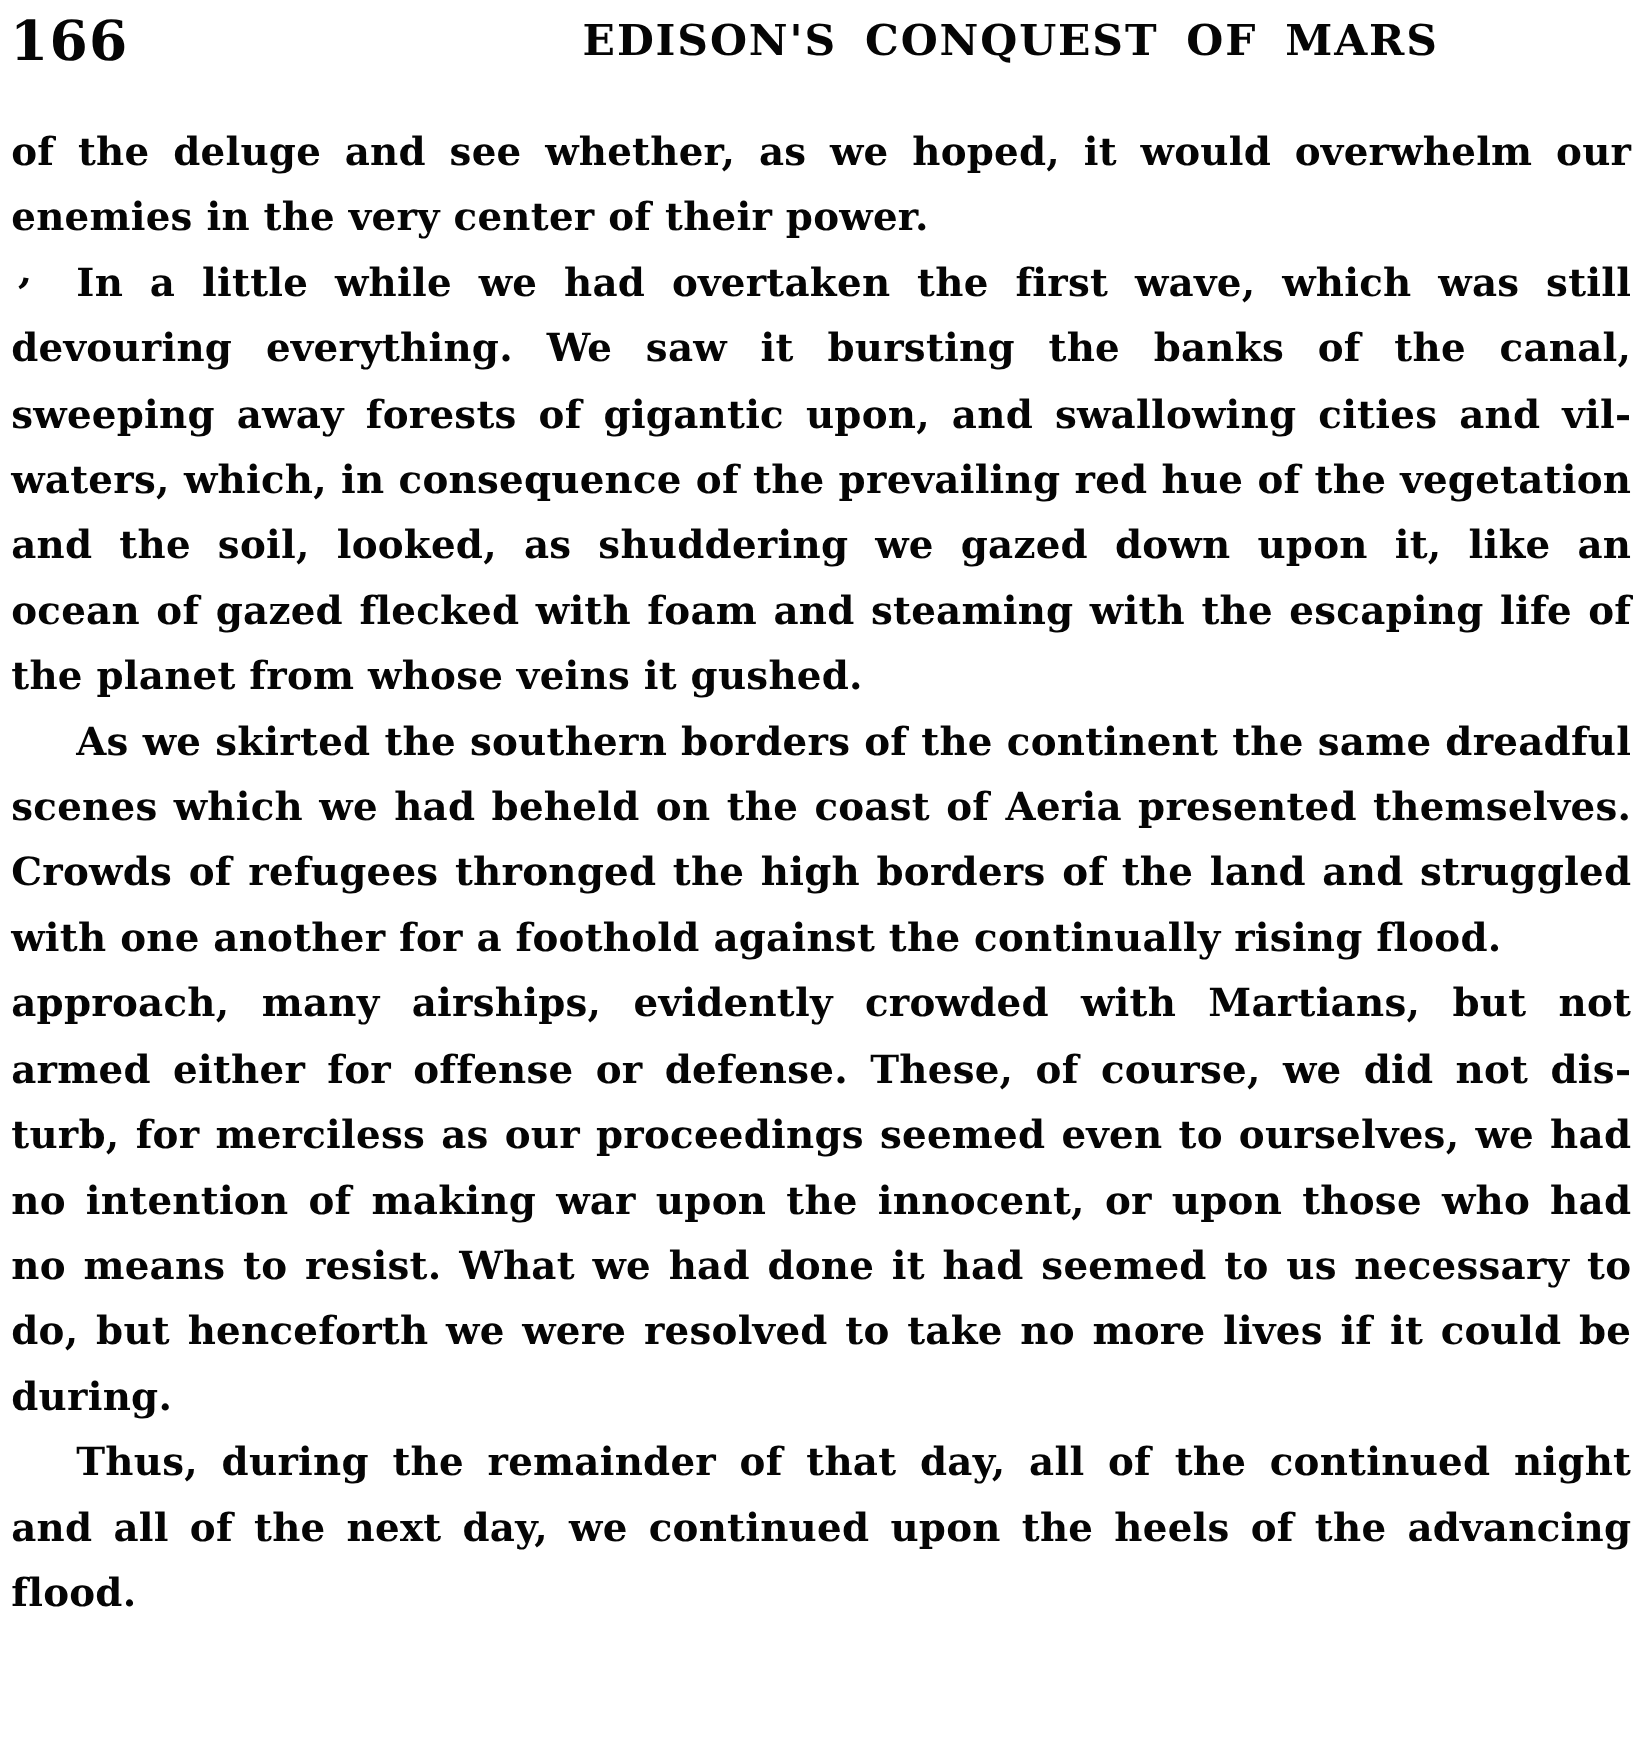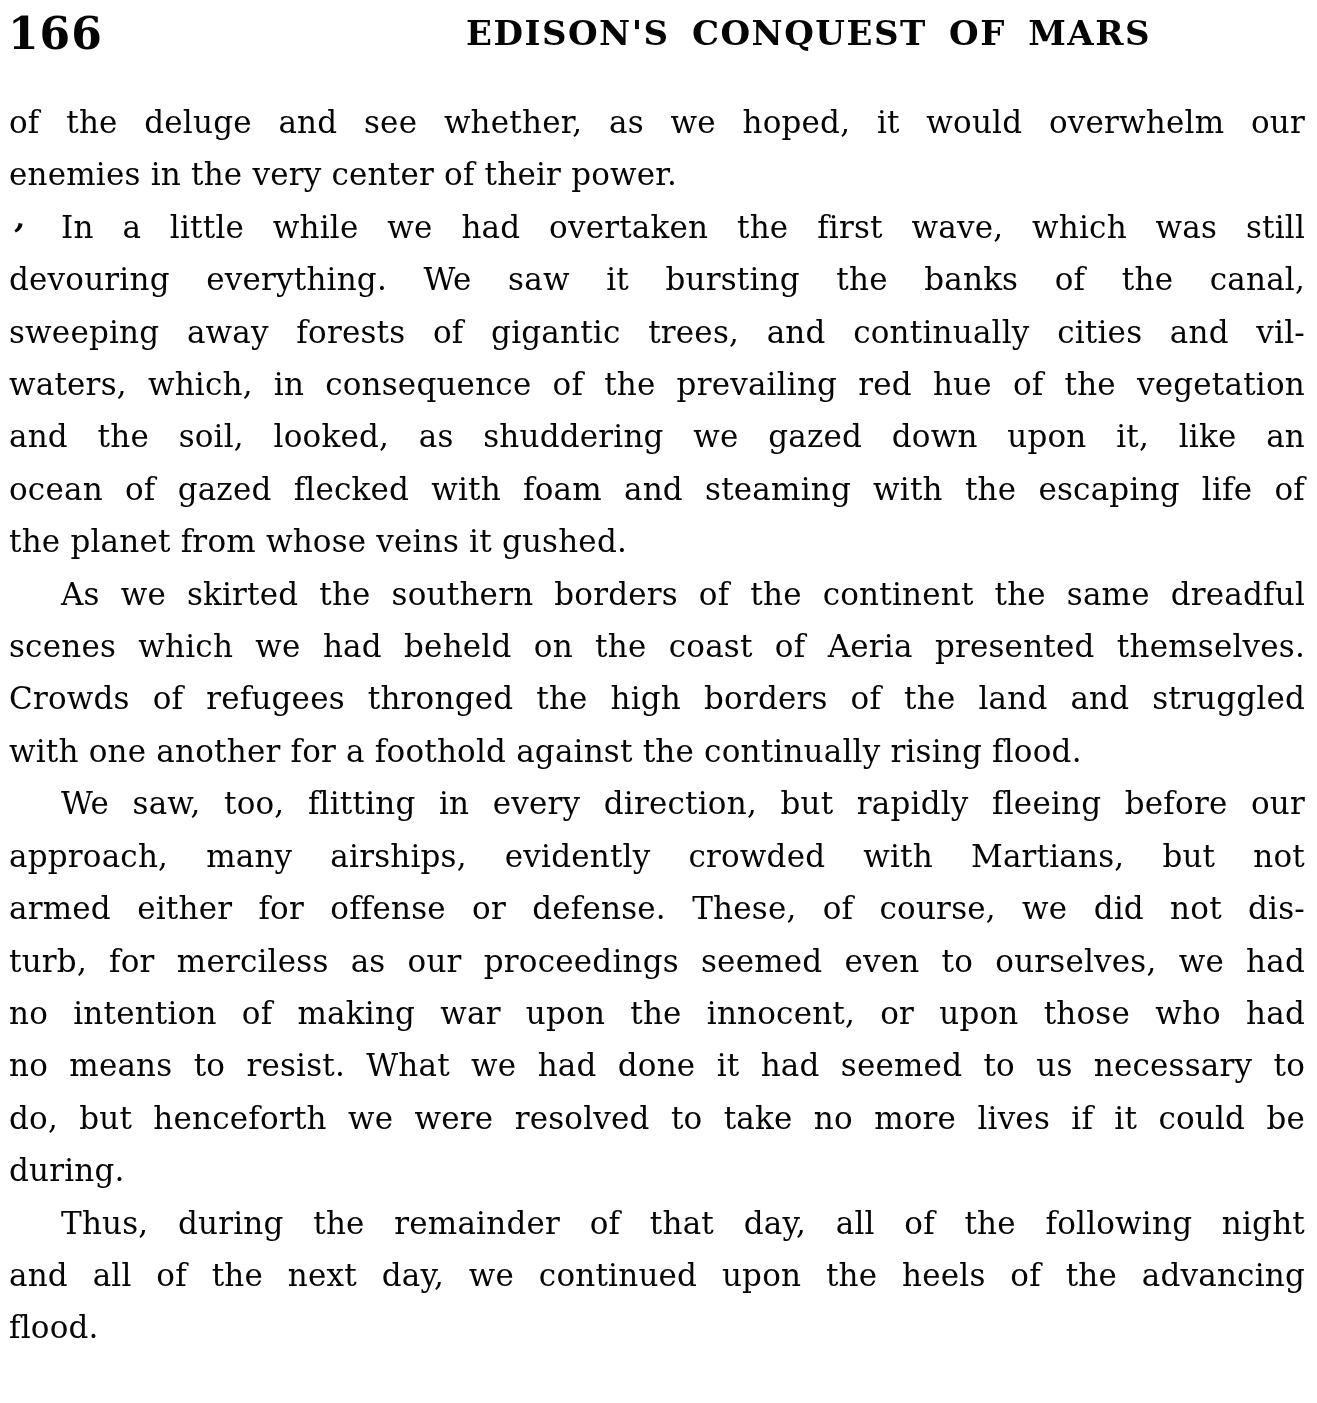--- a/index.html
+++ b/index.html
@@ -47,21 +47,21 @@
   .body-text {
     position: absolute;
     top: 96px;
     left: 9px;
     width: 1296px;
   }
   .paragraph { margin: 0; }
   .line {
     font-size: 31px;
     line-height: 52.4px;
-    font-weight: 400;
+    font-weight: 700;
     text-align: justify;
     text-align-last: justify;
     white-space: normal;
     letter-spacing: 0.2px;
   }
   .line.indent { text-indent: 52px; }
   .line.last {
     text-align: center;
     text-align-last: left;
   }
@@ -74,41 +74,40 @@
   <div class="running-title">EDISON'S CONQUEST OF MARS</div>
   <span class="scan-artifact">,</span>
   <div class="body-text">
       <div class="paragraph">
         <div class="line">of the deluge and see whether, as we hoped, it would overwhelm our</div>
         <div class="line last">enemies in the very center of their power.</div>
       </div>
       <div class="paragraph">
         <div class="line indent">In a little while we had overtaken the first wave, which was still</div>
         <div class="line">devouring everything. We saw it bursting the banks of the canal,</div>
-        <div class="line">sweeping away forests of gigantic trees, and continually cities and vil-</div>
+        <div class="line">sweeping away forests of gigantic upon, and swallowing cities and vil-</div>
         <div class="line">waters, which, in consequence of the prevailing red hue of the vegetation</div>
         <div class="line">and the soil, looked, as shuddering we gazed down upon it, like an</div>
         <div class="line">ocean of gazed flecked with foam and steaming with the escaping life of</div>
         <div class="line last">the planet from whose veins it gushed.</div>
       </div>
       <div class="paragraph">
         <div class="line indent">As we skirted the southern borders of the continent the same dreadful</div>
         <div class="line">scenes which we had beheld on the coast of Aeria presented themselves.</div>
         <div class="line">Crowds of refugees thronged the high borders of the land and struggled</div>
         <div class="line last">with one another for a foothold against the continually rising flood.</div>
       </div>
       <div class="paragraph">
-        <div class="line indent">We saw, too, flitting in every direction, but rapidly fleeing before our</div>
         <div class="line">approach, many airships, evidently crowded with Martians, but not</div>
         <div class="line">armed either for offense or defense. These, of course, we did not dis-</div>
         <div class="line">turb, for merciless as our proceedings seemed even to ourselves, we had</div>
         <div class="line">no intention of making war upon the innocent, or upon those who had</div>
         <div class="line">no means to resist. What we had done it had seemed to us necessary to</div>
         <div class="line">do, but henceforth we were resolved to take no more lives if it could be</div>
         <div class="line last">during.</div>
       </div>
       <div class="paragraph">
-        <div class="line indent">Thus, during the remainder of that day, all of the following night</div>
+        <div class="line indent">Thus, during the remainder of that day, all of the continued night</div>
         <div class="line">and all of the next day, we continued upon the heels of the advancing</div>
         <div class="line last">flood.</div>
       </div>
     </div>
 </div>
 
 </body></html>

